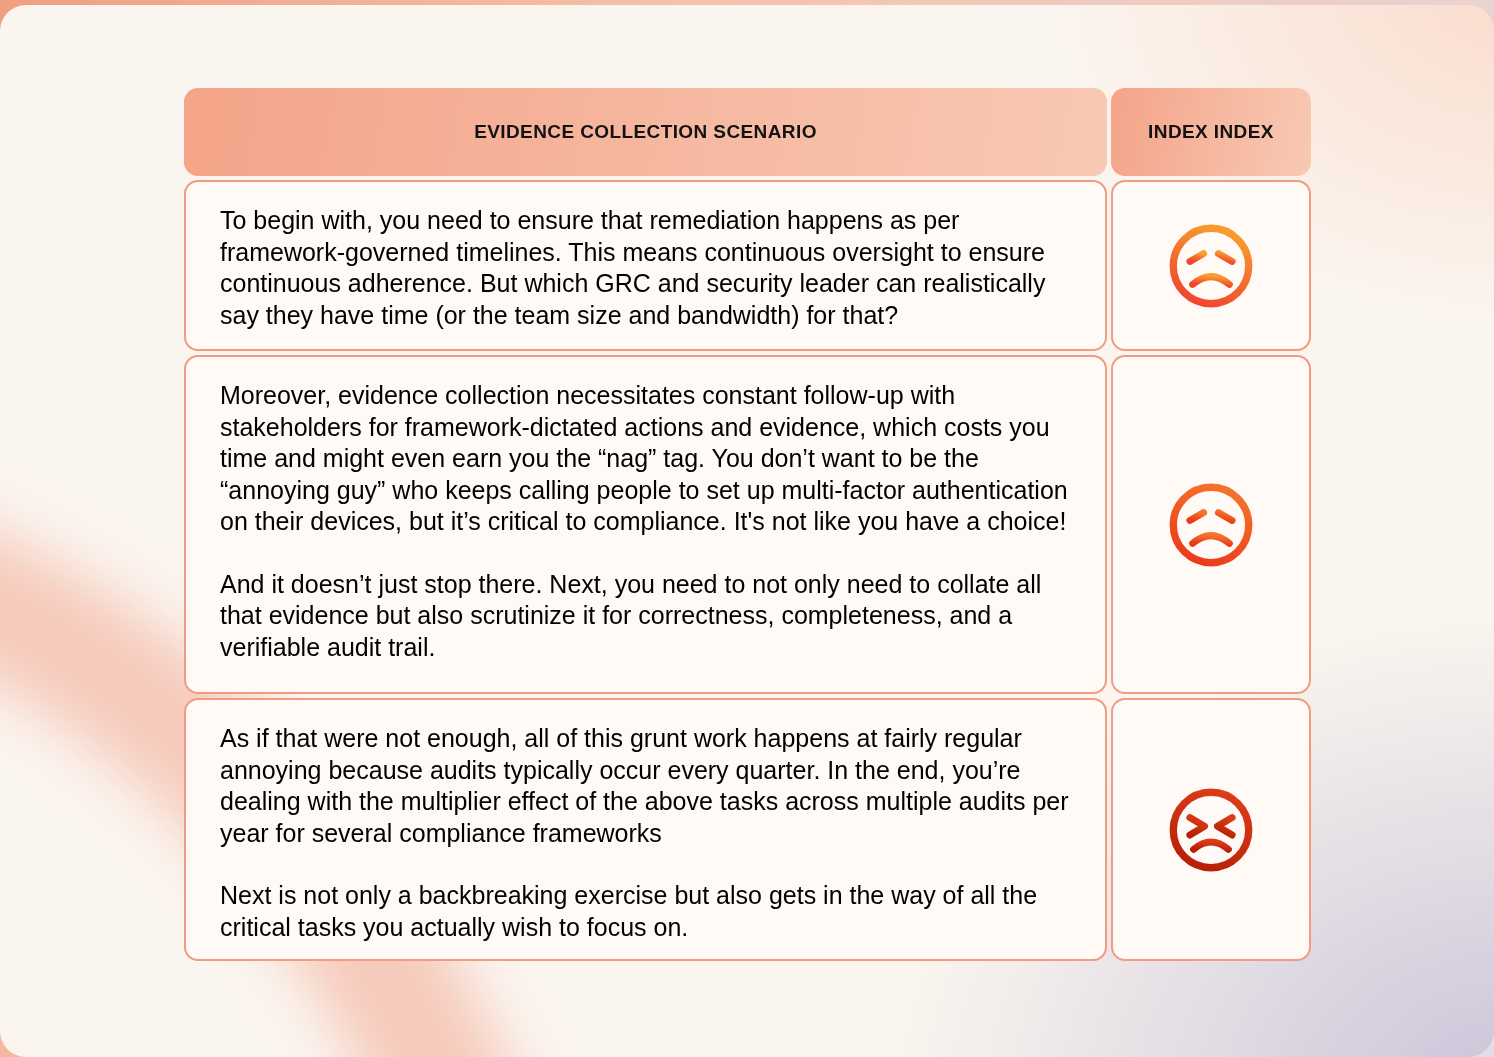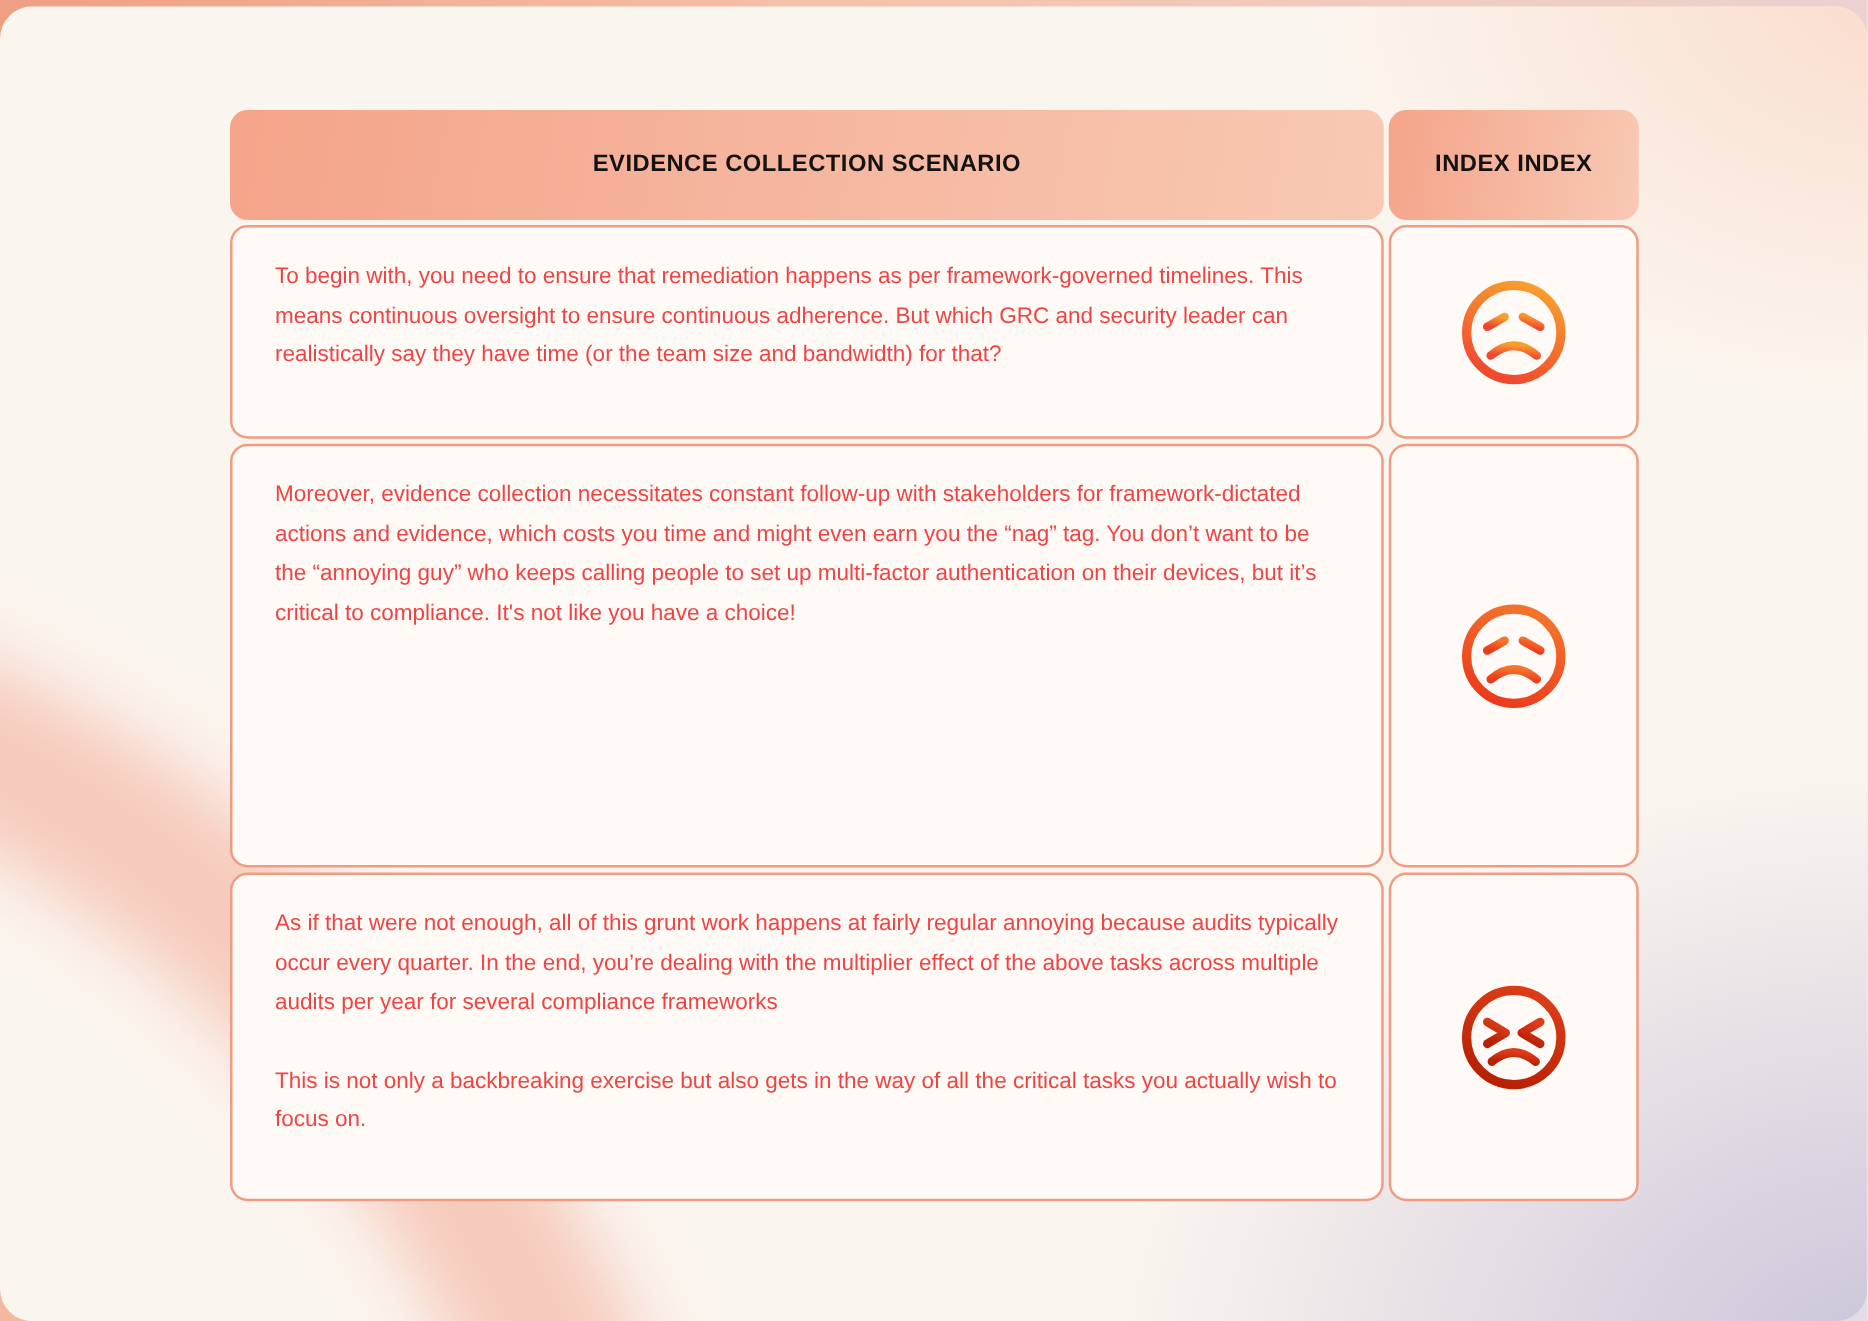--- a/index.html
+++ b/index.html
@@ -28,21 +28,21 @@
     grid-template-rows:88px 171px 339px 263px;gap:4px;
   }
   .cell{border-radius:14px;box-sizing:border-box;}
   .header{
     background:linear-gradient(100deg,#f4a489,#f8c9b4);
     display:flex;align-items:center;justify-content:center;
     font-weight:700;font-size:19px;letter-spacing:0.4px;color:#131313;
   }
   .bodycell{background:#fffaf6;border:2px solid #f09c82;}
   .scenario{
-    padding:23px 34px;font-size:18px;line-height:31.5px;color:#ef4444;
+    padding:23px 34px;font-size:25px;line-height:31.5px;color:#000000;
   }
   .scenario p{margin:0 0 31px 0;}
   .scenario p:last-child{margin-bottom:0;}
   .pain{display:flex;align-items:center;justify-content:center;}
   svg.face{width:92px;height:92px;display:block;}
 </style>
 </head>
 <body>
 
 <div class="stage">
@@ -72,41 +72,42 @@
           <circle cx="50" cy="50" r="41" stroke-width="8"></circle>
           <path d="M27 45 L42 36.5" stroke-width="7.5"></path>
           <path d="M58 36.5 L73 45" stroke-width="7.5"></path>
           <path d="M30 70 Q50 53 70 70" stroke-width="7.5"></path>
         </g>
       </svg>
     </div>
 
     <div class="cell bodycell scenario">
       <p>Moreover, evidence collection necessitates constant follow-up with stakeholders for framework-dictated actions and evidence, which costs you time and might even earn you the “nag” tag. You don’t want to be the “annoying guy” who keeps calling people to set up multi-factor authentication on their devices, but it’s critical to compliance. It's not like you have a choice!</p>
+      <p>And it doesn’t just stop there. Next, you need to not only need to collate all that evidence but also scrutinize it for correctness, completeness, and a verifiable audit trail.</p>
     </div>
     <div class="cell bodycell pain">
       <svg class="face" viewBox="0 0 100 100">
         <defs>
           <linearGradient id="fg2" x1="70%" y1="0%" x2="30%" y2="100%">
             <stop offset="0%" stop-color="#F4742C"></stop>
             <stop offset="100%" stop-color="#EC3A1C"></stop>
           </linearGradient>
         </defs>
         <g fill="none" stroke="url(#fg2)" stroke-linecap="round">
           <circle cx="50" cy="50" r="41" stroke-width="8"></circle>
           <path d="M27 45 L42 36.5" stroke-width="7.5"></path>
           <path d="M58 36.5 L73 45" stroke-width="7.5"></path>
           <path d="M30 70 Q50 53 70 70" stroke-width="7.5"></path>
         </g>
       </svg>
     </div>
 
     <div class="cell bodycell scenario">
       <p>As if that were not enough, all of this grunt work happens at fairly regular annoying because audits typically occur every quarter. In the end, you’re dealing with the multiplier effect of the above tasks across multiple audits per year for several compliance frameworks</p>
-      <p>This is not only a backbreaking exercise but also gets in the way of all the critical tasks you actually wish to focus on.</p>
+      <p>Next is not only a backbreaking exercise but also gets in the way of all the critical tasks you actually wish to focus on.</p>
     </div>
     <div class="cell bodycell pain">
       <svg class="face" viewBox="0 0 100 100">
         <defs>
           <linearGradient id="fg3" x1="70%" y1="0%" x2="30%" y2="100%">
             <stop offset="0%" stop-color="#DC3D18"></stop>
             <stop offset="100%" stop-color="#B72004"></stop>
           </linearGradient>
         </defs>
         <g fill="none" stroke="url(#fg3)" stroke-linecap="round" stroke-linejoin="round">

